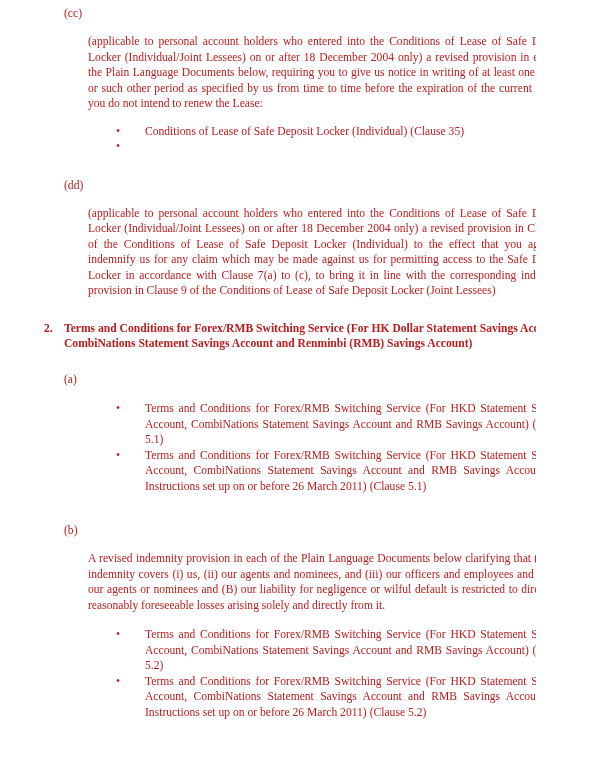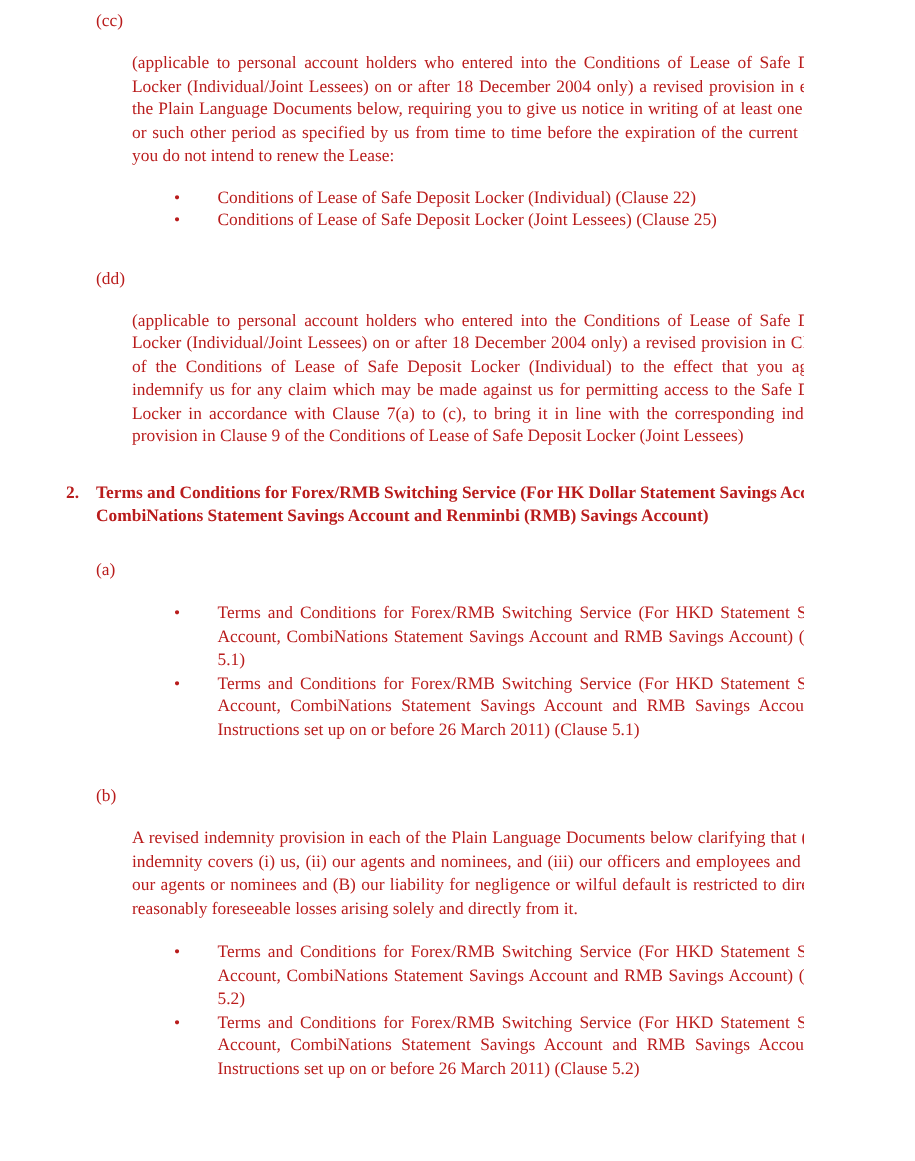--- a/index.html
+++ b/index.html
@@ -119,25 +119,24 @@
   <div class="content">
 
     <div class="clause">
       <div class="marker">(cc)</div>
       <div class="body">(applicable to personal account holders who entered into the Conditions of Lease of Safe Deposit Locker (Individual/Joint Lessees) on or after 18 December 2004 only) a revised provision in each of the Plain Language Documents below, requiring you to give us notice in writing of at least one month or such other period as specified by us from time to time before the expiration of the current term if you do not intend to renew the Lease:</div>
     </div>
 
     <ul class="bullets tight">
       <li class="bullet-item">
         <span class="dot">•</span>
-        <span class="btext">Conditions of Lease of Safe Deposit Locker (Individual) (Clause 22)</span>
+        <span class="btext">Conditions of Lease of Safe Deposit Locker (Individual) (Clause 35)</span>
       </li>
       <li class="bullet-item">
         <span class="dot">•</span>
-        <span class="btext">Conditions of Lease of Safe Deposit Locker (Joint Lessees) (Clause 25)</span>
       </li>
     </ul>
 
     <div class="gap-sm"></div>
 
     <div class="clause">
       <div class="marker">(dd)</div>
       <div class="body">(applicable to personal account holders who entered into the Conditions of Lease of Safe Deposit Locker (Individual/Joint Lessees) on or after 18 December 2004 only) a revised provision in Clause 7 of the Conditions of Lease of Safe Deposit Locker (Individual) to the effect that you agree to indemnify us for any claim which may be made against us for permitting access to the Safe Deposit Locker in accordance with Clause 7(a) to (c), to bring it in line with the corresponding indemnity provision in Clause 9 of the Conditions of Lease of Safe Deposit Locker (Joint Lessees)</div>
     </div>
 

